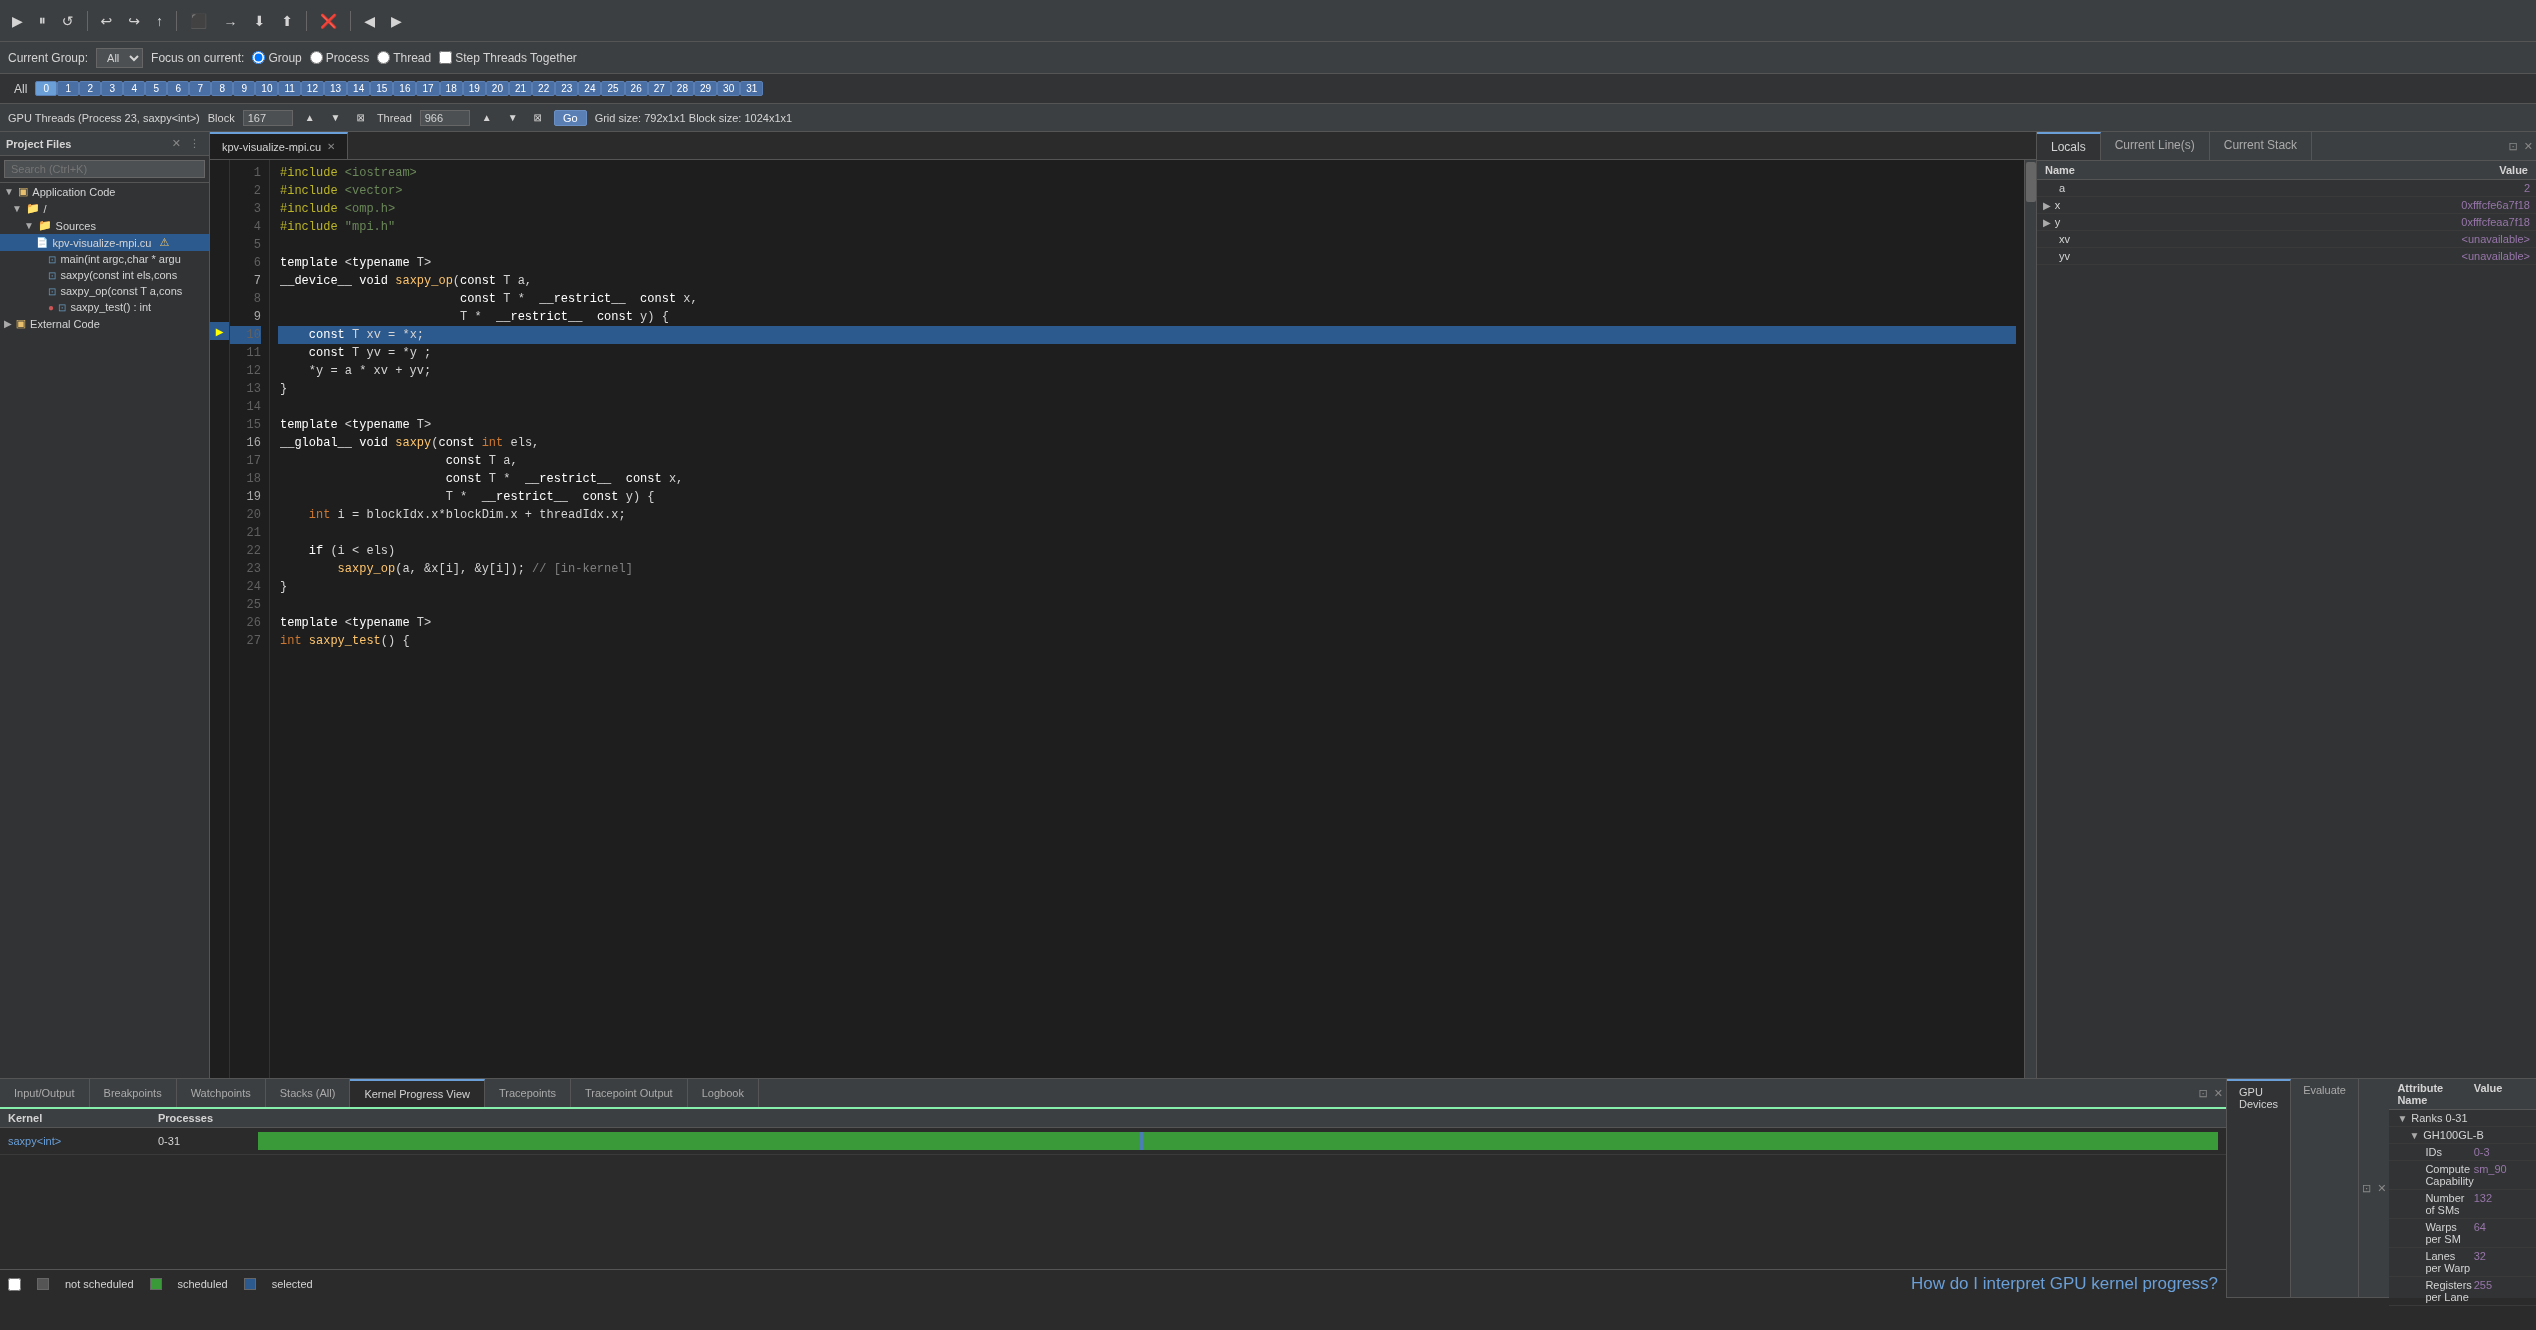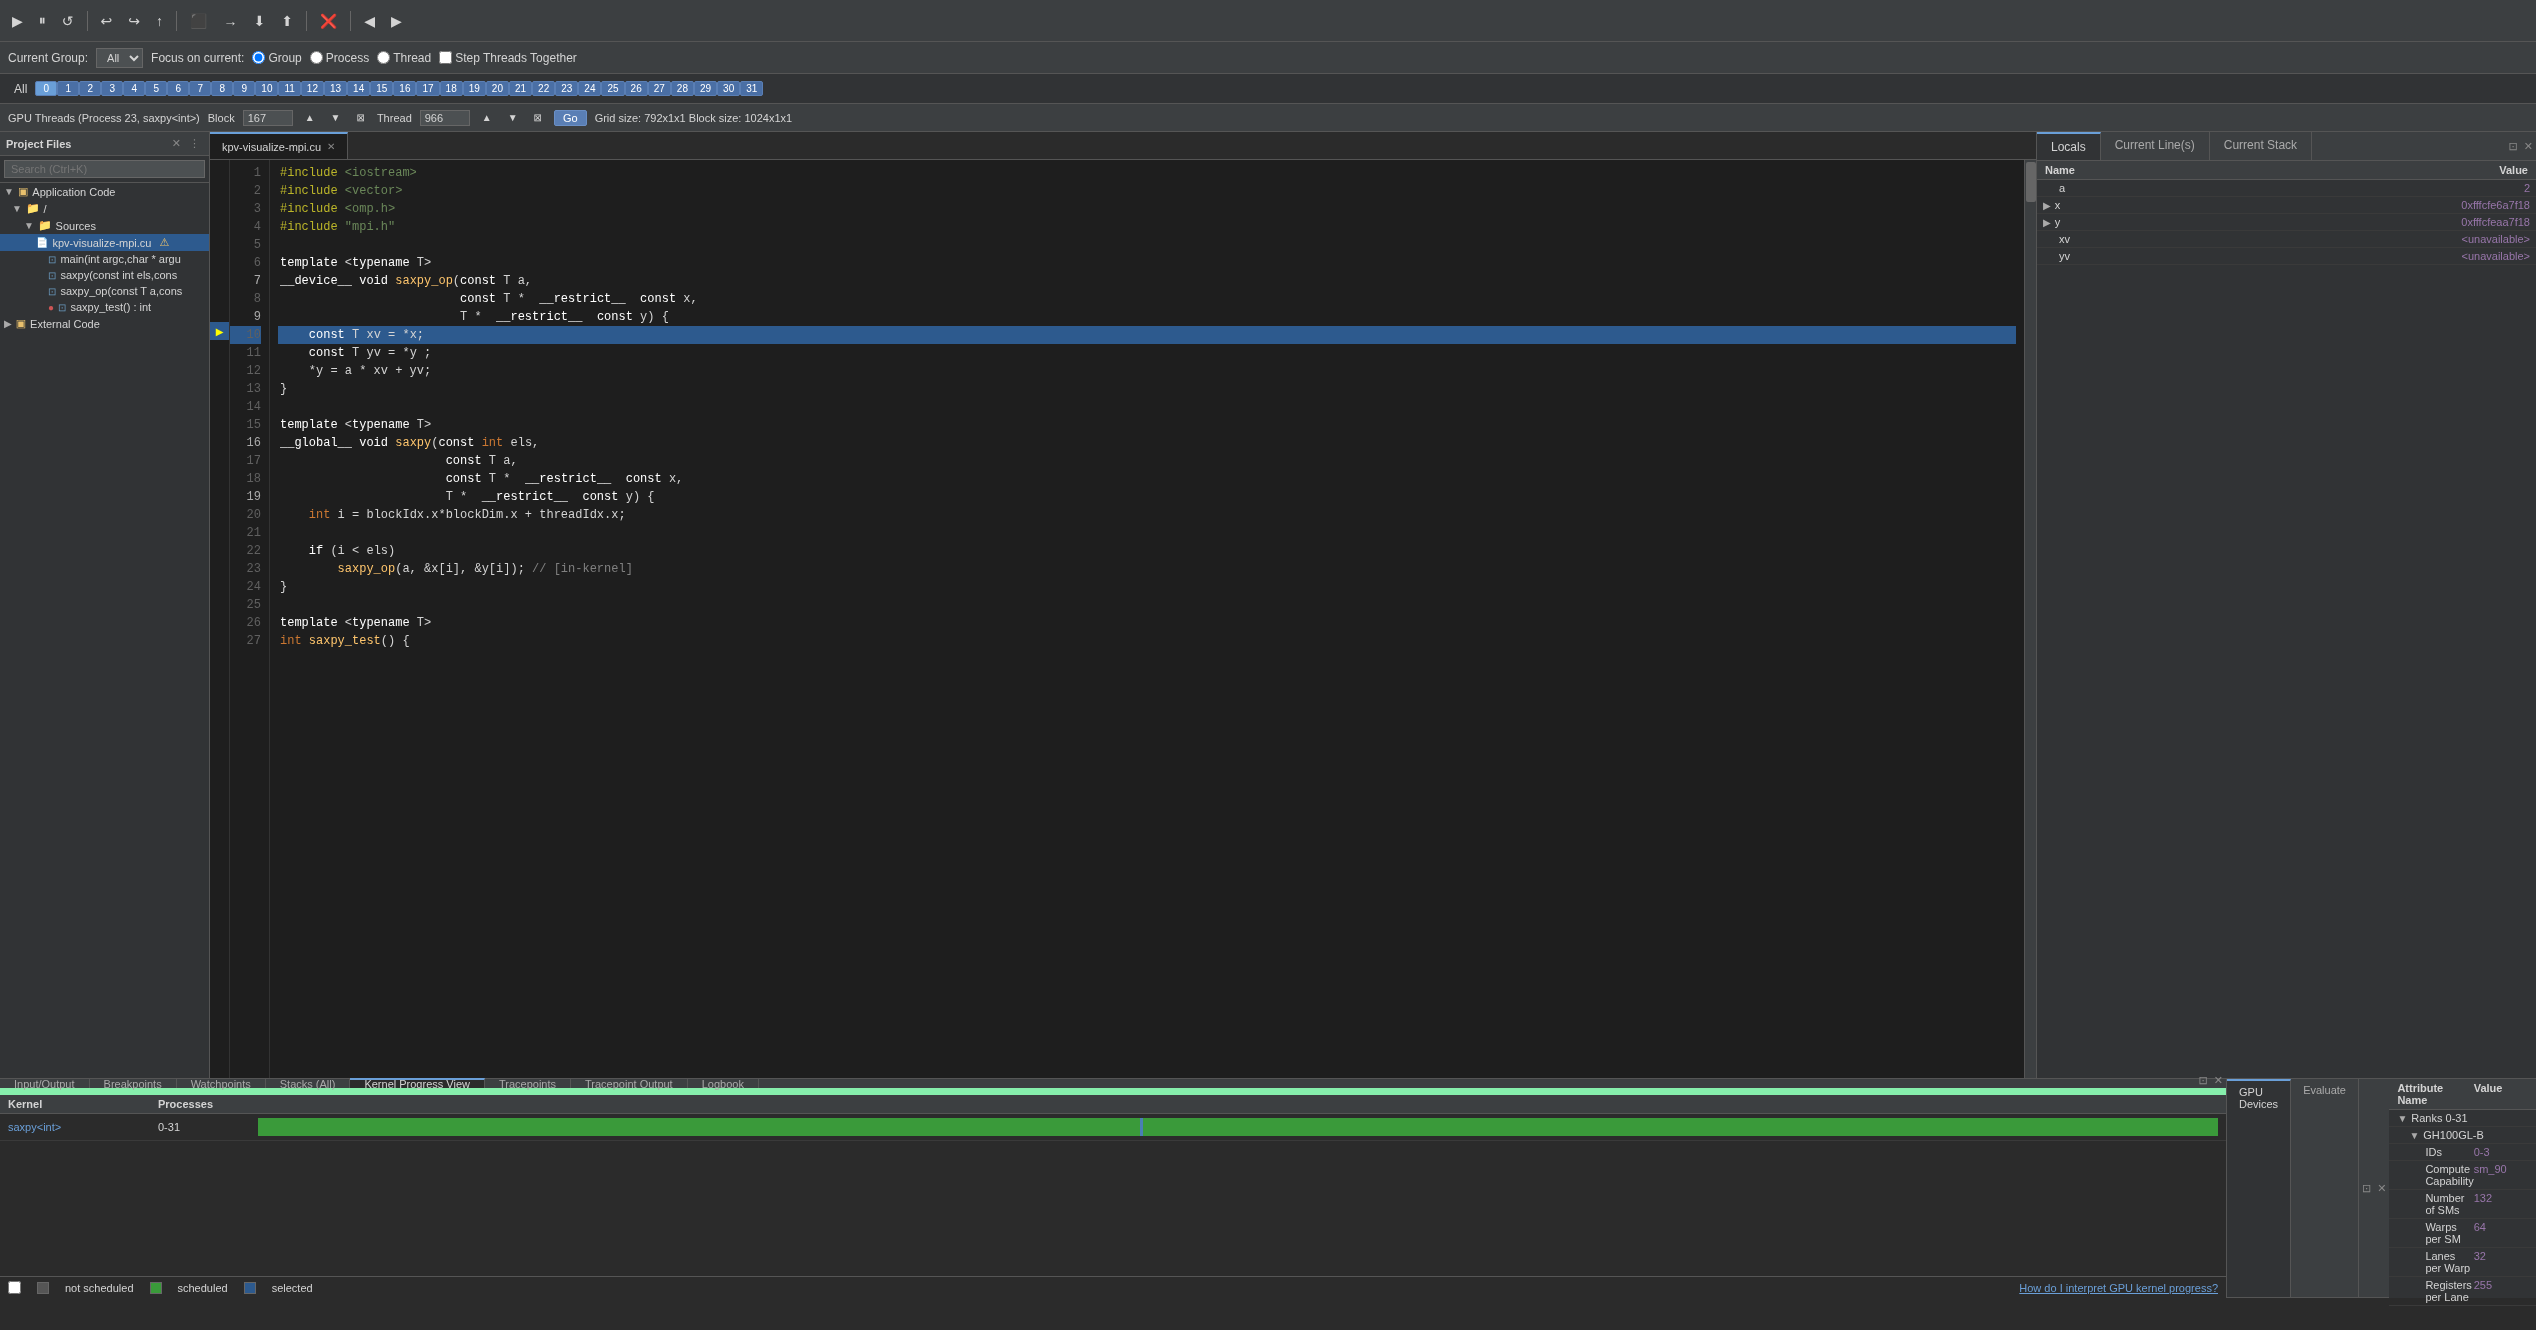--- a/index.html
+++ b/index.html
@@ -68,39 +68,39 @@
     
     .right-panel { width: 500px; background: #313335; border-left: 1px solid #555; display: flex; flex-direction: column; }
     .right-tabs { display: flex; background: #3c3f41; border-bottom: 1px solid #555; }
     .right-tab { padding: 6px 14px; font-size: 12px; cursor: pointer; color: #aaa; border-right: 1px solid #555; }
     .right-tab.active { background: #313335; color: #d4d4d4; border-top: 2px solid #6a9fd8; }
     .locals-table { width: 100%; font-size: 11px; }
     .locals-row { display: flex; align-items: center; padding: 2px 6px; border-bottom: 1px solid #3a3a3a; font-size: 11px; }
     .locals-row .col-name { flex: 1; display: flex; align-items: center; gap: 4px; }
     .locals-row .col-value { flex: 1; text-align: right; color: #9876aa; }
     .expand-arrow { color: #aaa; font-size: 10px; cursor: pointer; }
-    .bottom-tabs { display: flex; background: #3c3f41; border-bottom: 7px solid #86efac; height: 16px; align-items: flex-end; }
+    .bottom-tabs { display: flex; background: #3c3f41; border-bottom: 2px solid #86efac; height: 30px; align-items: center; }
     .bottom-tab { padding: 4px 14px; font-size: 11px; cursor: pointer; color: #aaa; border-right: 1px solid #555; height: 100%; display: flex; align-items: center; }
     .bottom-tab.active { background: #2b2b2b; color: #d4d4d4; border-top: 2px solid #6a9fd8; }
     .kernel-content { flex: 1; display: flex; flex-direction: column; }
     .kernel-header { background: #3c3f41; display: flex; padding: 3px 8px; font-size: 11px; font-weight: bold; border-bottom: 1px solid #555; }
     .kernel-header .col-kernel { width: 150px; }
     .kernel-header .col-process { width: 100px; }
     .kernel-header .col-progress { flex: 1; }
     .kernel-row { display: flex; align-items: center; padding: 4px 8px; border-bottom: 1px solid #3a3a3a; }
     .kernel-row .col-kernel { width: 150px; font-size: 11px; color: #6a9fd8; }
     .kernel-row .col-process { width: 100px; font-size: 11px; }
     .kernel-row .col-progress { flex: 1; height: 18px; position: relative; }
     
     .legend-bar { display: flex; align-items: center; gap: 16px; padding: 4px 8px; font-size: 11px; border-top: 1px solid #555; background: #2b2b2b; }
     .legend-box { width: 12px; height: 12px; border: 1px solid #666; }
     .legend-box.not-scheduled { background: #555; }
     .legend-box.scheduled { background: #3a9a3a; }
     .legend-box.selected { background: #2d5a8e; }
-    .help-link { margin-left: auto; color: #6a9fd8; text-decoration: underline; cursor: pointer; font-size: 11px; }
+    .help-link { margin-left: auto; color: #6a9fd8; cursor: pointer; font-size: 17px; }
     .gpu-right-tabs { display: flex; background: #3c3f41; border-bottom: 1px solid #555; }
     .gpu-right-tab { padding: 5px 12px; font-size: 11px; cursor: pointer; color: #aaa; border-right: 1px solid #555; }
     .gpu-right-tab.active { background: #313335; color: #d4d4d4; border-top: 2px solid #6a9fd8; }
     .gpu-devices-table { font-size: 11px; flex: 1; }
     .gpu-devices-row { display: flex; padding: 2px 8px; border-bottom: 1px solid #3a3a3a; }
     .gpu-devices-row .attr-name { flex: 1; color: #d4d4d4; }
     .gpu-devices-row .attr-value { width: 100px; color: #9876aa; }
     .gpu-devices-header { display: flex; padding: 3px 8px; background: #3c3f41; border-bottom: 1px solid #555; font-weight: bold; font-size: 11px; }
     .gpu-tree-row { display: flex; align-items: center; gap: 4px; padding: 2px 8px; font-size: 11px; cursor: pointer; border-bottom: 1px solid #3a3a3a; }
     

